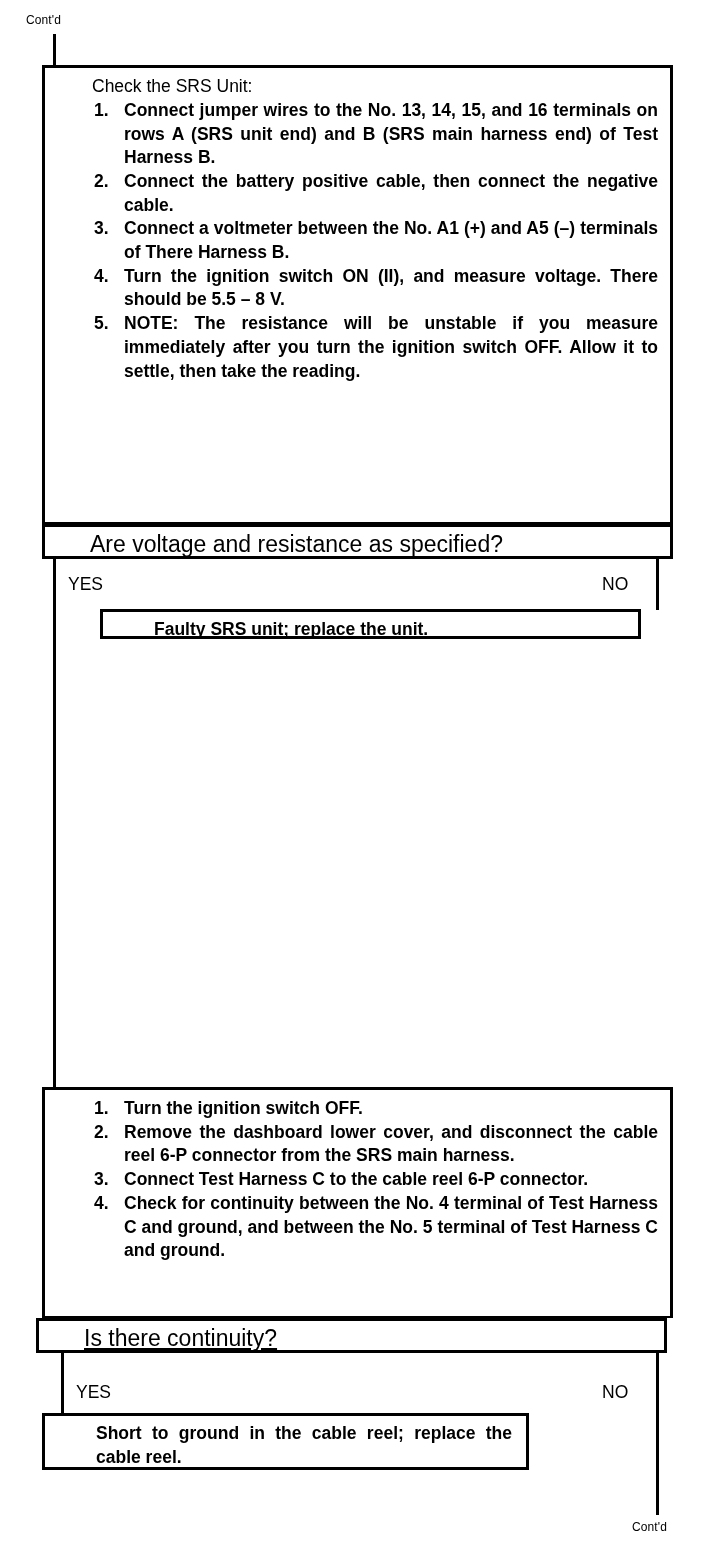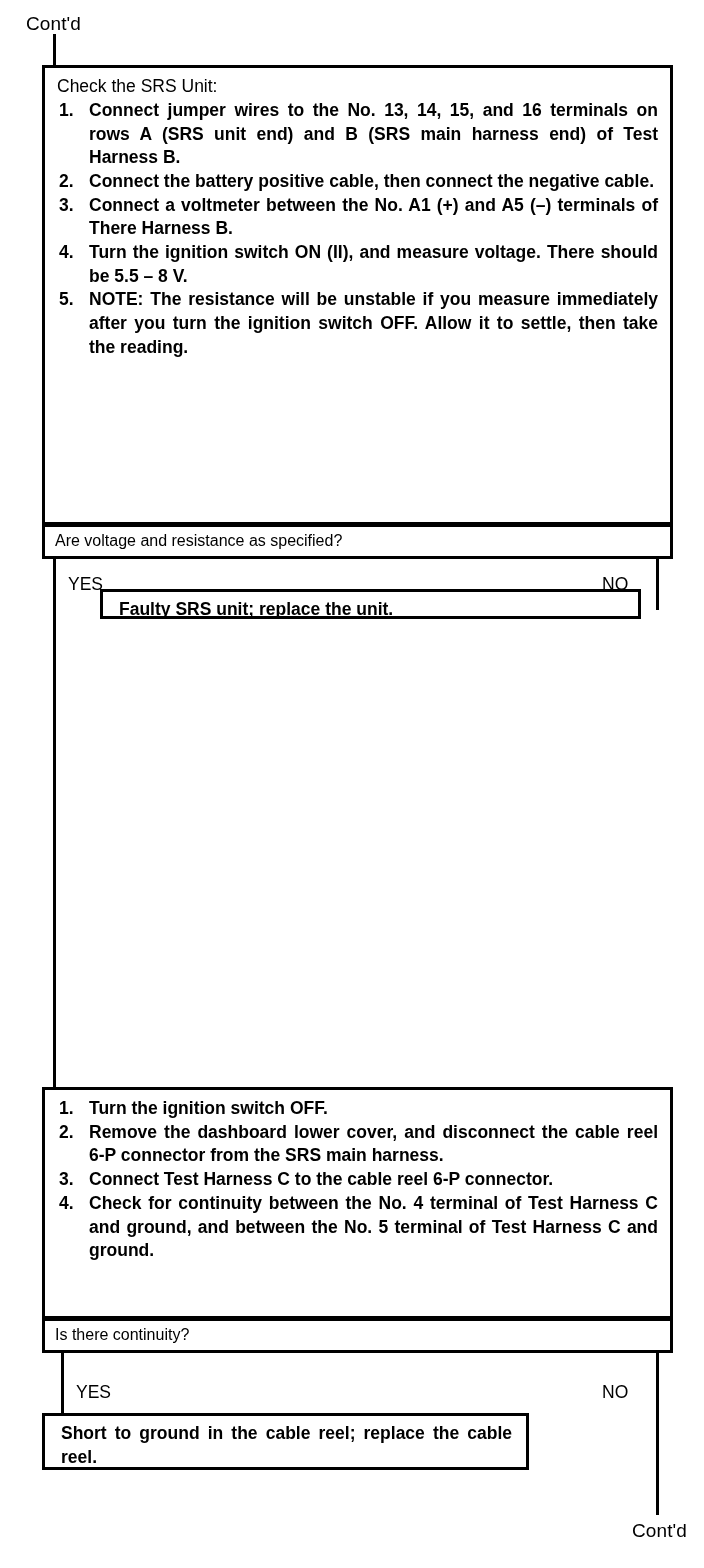--- a/index.html
+++ b/index.html
@@ -14,39 +14,40 @@
     font-family: "Liberation Sans", sans-serif;
     color: #000000;
     overflow: hidden;
   }
 
   
   .abs { position: absolute; }
 
   
   .contd-label {
-    font-size: 19px;
+    font-size: 12px;
     letter-spacing: 0.1px;
     white-space: nowrap;
     line-height: 1;
   }
 
   
   .vline {
     position: absolute;
     width: 3px;
     background: #000000;
   }
 
   
   .box {
     position: absolute;
     box-sizing: border-box;
     border: 3px solid #000000;
     background: #ffffff;
+    padding-left: 35px;
   }
   .box-split-bottom { border-bottom-width: 2px; }
 
   
   .instr {
     padding: 7px 12px 8px 12px;
   }
 
   .lead {
     font-size: 17.5px;
@@ -82,21 +83,21 @@
     text-align: justify;
     text-justify: inter-word;
   }
   ol.steps > li > .txt .sub {
     display: block;
   }
   .nojust { text-align: left !important; }
 
   
   .question {
-    font-size: 16px;
+    font-size: 23px;
     font-weight: 400;
     line-height: 1;
     padding: 6px 0 0 10px;
   }
 
   
   .yesno {
     position: absolute;
     font-size: 17.5px;
     font-weight: 400;
@@ -161,21 +162,21 @@
 <div class="box" style="left:42px; top:524px; width:631px; height:35px;">
   <div class="question">Are voltage and resistance as specified?</div>
 </div>
 
 <div class="yesno" style="left:68px; top:576px;">YES</div>
 <div class="yesno" style="left:602px; top:576px;">NO</div>
 
 <div class="vline" style="left:53px; top:558px; height:530px;"></div>
 <div class="vline" style="left:656px; top:558px; height:52px;"></div>
 
-<div class="box" style="left:100px; top:589px; width:541px; height:30px;">
+<div class="box" style="left:100px; top:609px; width:541px; height:30px;">
   <div class="result">Faulty SRS unit; replace the unit.</div>
 </div>
 
 <div class="box box-split-bottom" style="left:42px; top:1087px; width:631px; height:231px;">
   <div class="instr">
     <ol class="steps">
 
       <li>
         <span class="num">1.</span>
         <span class="txt nojust">Turn the ignition switch OFF.</span>
@@ -193,21 +194,21 @@
 
       <li>
         <span class="num">4.</span>
         <span class="txt">Check for continuity between the No. 4 terminal of Test Harness C and ground, and between the No. 5 terminal of Test Harness C and ground.</span>
       </li>
 
     </ol>
   </div>
 </div>
 
-<div class="box" style="left:42px; top:1318px; width:631px; height:35px;">
+<div class="box" style="left:36px; top:1318px; width:631px; height:35px;text-decoration:underline;">
   <div class="question">Is there continuity?</div>
 </div>
 
 <div class="yesno" style="left:76px; top:1384px;">YES</div>
 <div class="yesno" style="left:602px; top:1384px;">NO</div>
 
 <div class="vline" style="left:61px; top:1352px; height:62px;"></div>
 <div class="vline" style="left:656px; top:1352px; height:163px;"></div>
 
 <div class="box" style="left:42px; top:1413px; width:487px; height:57px;">

